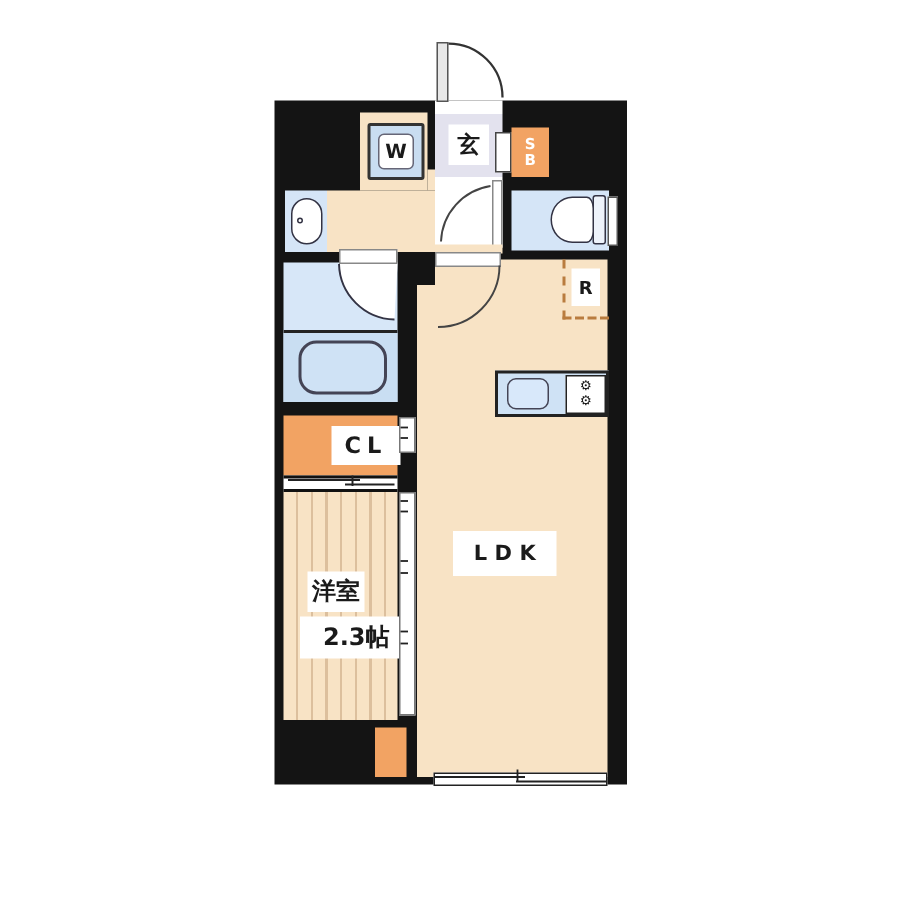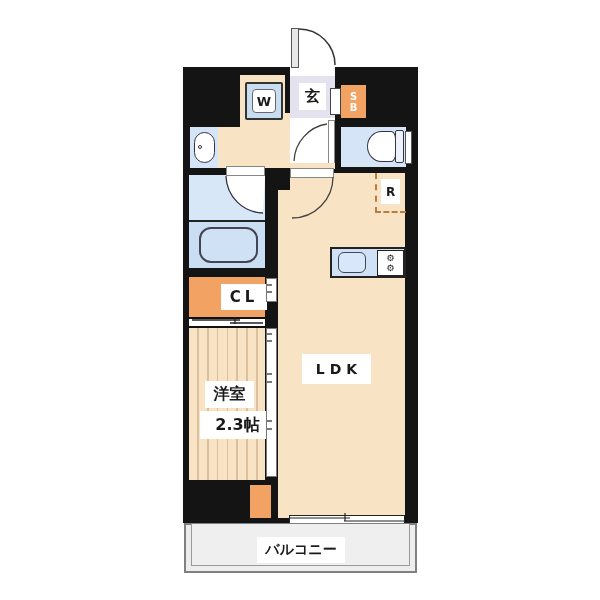--- a/index.html
+++ b/index.html
@@ -74,21 +74,21 @@
   <div class="abs" style="left:199px;top:227px;width:59px;height:36px;background:#cfe2f5;border:2px solid #445;border-radius:12px;"></div>
   <div class="abs leaf" style="left:226px;top:166px;width:39px;height:10px;"></div>
 
   <div class="abs orange" style="left:189px;top:277px;width:76px;height:40px;"></div>
   <div class="abs label-box" style="left:203px;top:284px;width:46px;height:26px;font-size:15px;letter-spacing:4px;padding-left:0;margin-left:18px;">
     <span>CL</span>
   </div>
   <div class="abs" style="left:189px;top:317px;width:76px;height:11px;background:#fff;border-top:2px solid #111;border-bottom:2px solid #111;"></div>
 
   <div class="abs stripes" style="left:189px;top:328px;width:76px;height:152px;"></div>
-  <div class="abs label-box" style="left:205px;top:381px;width:49px;height:27px;font-size:16px;">
+  <div class="abs label-box" style="left:205px;top:381px;width:38px;height:27px;font-size:16px;">
     <span>洋室</span>
   </div>
   <div class="abs label-box" style="left:200px;top:411px;width:75px;height:28px;font-size:16px;">
     <span>2.3帖</span>
   </div>
 
   <div class="abs" style="left:266px;top:278px;width:11px;height:24px;background:#fff;border:1px solid #777;"></div>
   <div class="abs" style="left:266px;top:328px;width:11px;height:149px;background:#fff;border:1px solid #777;"></div>
 
   <div class="abs orange" style="left:250px;top:485px;width:21px;height:33px;"></div>
@@ -104,26 +104,20 @@
   <div class="abs label-box" style="left:381px;top:179px;width:19px;height:25px;font-size:12px;">
     <span>R</span>
   </div>
 
   <div class="abs label-box" style="left:302px;top:354px;width:69px;height:30px;font-size:14px;letter-spacing:5px;padding-left:5px;">
     <span>LDK</span>
   </div>
 
   <div class="abs" style="left:289px;top:515px;width:116px;height:9px;background:#fff;border:1px solid #222;"></div>
 
-  <div class="abs" style="left:184px;top:523px;width:233px;height:50px;background:var(--balcony-bg,#ededed);border:2px solid #808080;">
-    <div class="abs" style="left:5px;top:-1px;right:5px;bottom:5px;border:1px solid #9a9a9a;border-top:none;background:#efefef;"></div>
-    <div class="abs label-box" style="left:71px;top:12px;width:88px;height:26px;font-size:14px;font-weight:bold;">
-      <span>バルコニー</span>
-    </div>
-  </div>
 
   <div class="abs" style="left:291px;top:28px;width:8px;height:40px;background:#e8e8e8;border:1.5px solid #555;"></div>
 
   <svg class="overlay" width="600" height="600" viewBox="0 0 600 600">
     <path d="M 299 29 A 36 36 0 0 1 335 65" fill="none" stroke="#333" stroke-width="1.5"></path>
     <path d="M 327 124 A 39 39 0 0 0 294 161" fill="none" stroke="#444" stroke-width="1.3"></path>
     <path d="M 333 177 A 41 41 0 0 1 292 218" fill="none" stroke="#444" stroke-width="1.3"></path>
     <path d="M 226 176 A 38 38 0 0 0 263 213 L 265 176 Z" fill="#ffffff" stroke="none"></path>
     <path d="M 226 176 A 38 38 0 0 0 263 213" fill="none" stroke="#334" stroke-width="1.3"></path>
     <g stroke="#222" stroke-width="1.3">

